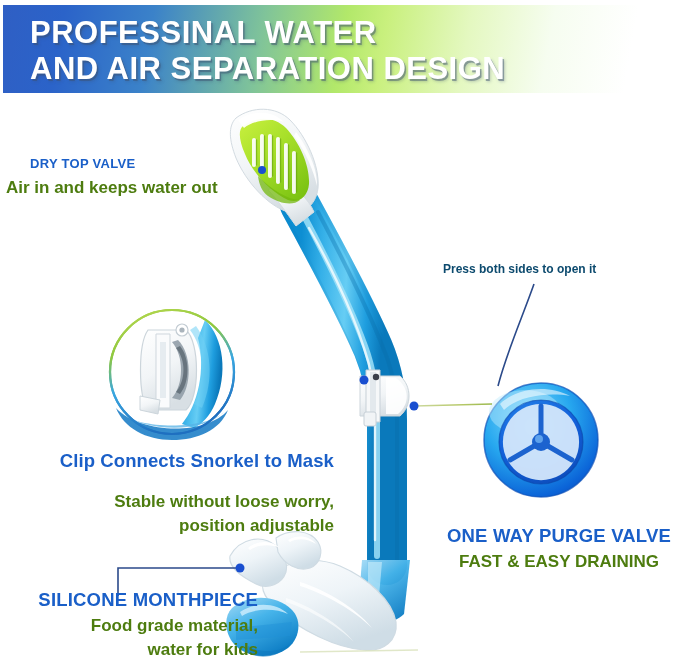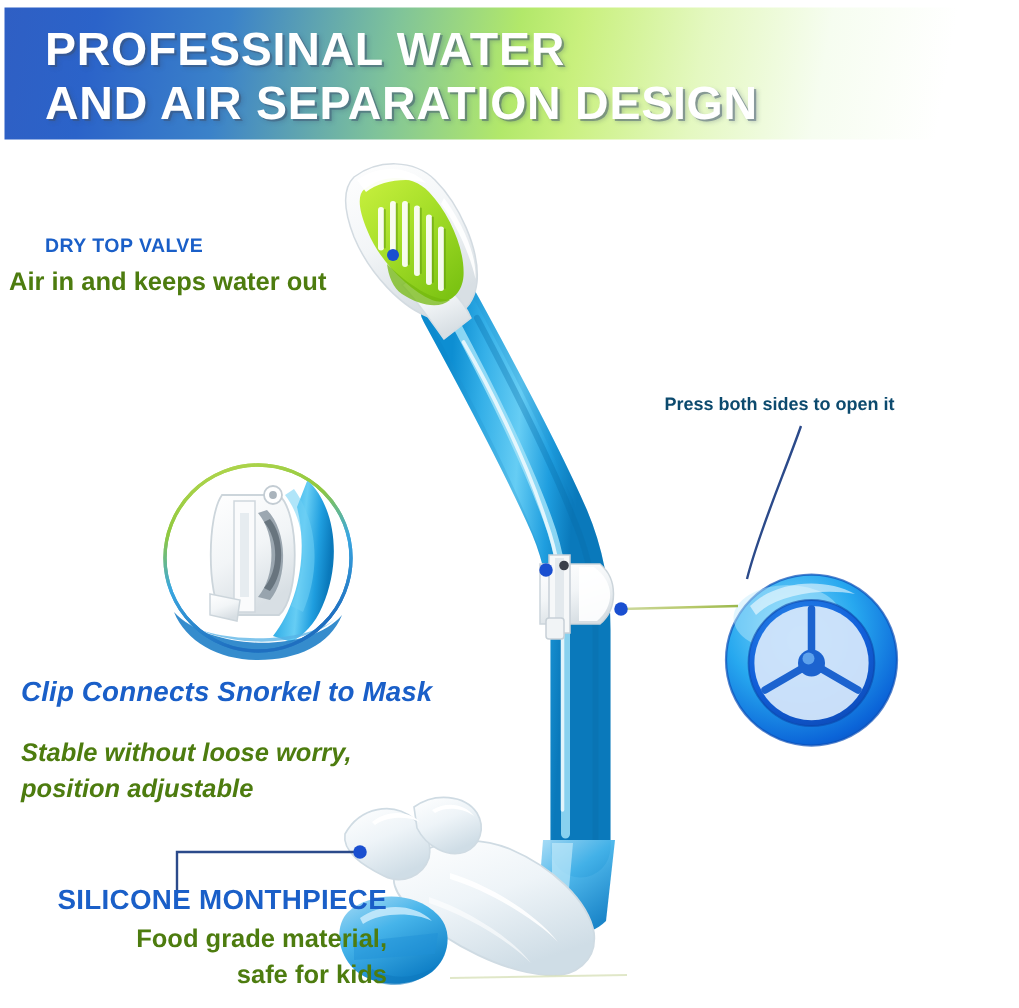--- a/index.html
+++ b/index.html
@@ -64,21 +64,21 @@
     white-space: pre-line;
   }
 
   #c-dry { left: 30px; top: 152px; }
   #c-dry .title { font-size: 13px; line-height: 24px; letter-spacing: 0.3px; }
   #c-dry .sub   { font-size: 17px; line-height: 23px; margin-left: -24px; font-weight: 600; }
 
   #c-press { left: 443px; top: 258px; }
   #c-press .sub { font-size: 12px; line-height: 22px; color: #0c4a6e; font-weight: 700; }
 
-  #c-clip { left: 14px; top: 449px; width: 320px; text-align: left; font-style: italic; }
+  #c-clip { left: 14px; top: 449px; width: 320px; text-align: right; }
   #c-clip .title { font-size: 18.5px; line-height: 24px; letter-spacing: 0.1px; }
   #c-clip .sub   { font-size: 17px; line-height: 24px; margin-top: 17px; font-weight: 600; }
 
   #c-purge { left: 443px; top: 524px; width: 232px; text-align: center; }
   #c-purge .title { font-size: 18.5px; line-height: 24px; letter-spacing: 0.2px; }
   #c-purge .sub   { font-size: 17px; line-height: 24px; margin-top: 2px; font-weight: 600; }
 
   #c-mouth { left: 10px; top: 588px; width: 248px; text-align: right; }
   #c-mouth .title { font-size: 18.5px; line-height: 24px; letter-spacing: 0.2px; }
   #c-mouth .sub   { font-size: 17px; line-height: 24px; margin-top: 2px; font-weight: 600; }
@@ -328,20 +328,24 @@
   <div class="callout" id="c-press">
     <div class="sub">Press both sides to open it</div>
   </div>
 
   <div class="callout" id="c-clip">
     <div class="title">Clip Connects Snorkel to Mask</div>
     <div class="sub">Stable without loose worry,
 position adjustable</div>
   </div>
 
+  <div class="callout" id="c-purge">
+    <div class="title">ONE WAY PURGE VALVE</div>
+    <div class="sub">FAST &amp; EASY DRAINING</div>
+  </div>
 
   <div class="callout" id="c-mouth">
     <div class="title">SILICONE MONTHPIECE</div>
     <div class="sub">Food grade material,
-safe for kids</div>
+water for kids</div>
   </div>
 
 </div>
 
 </body></html>

